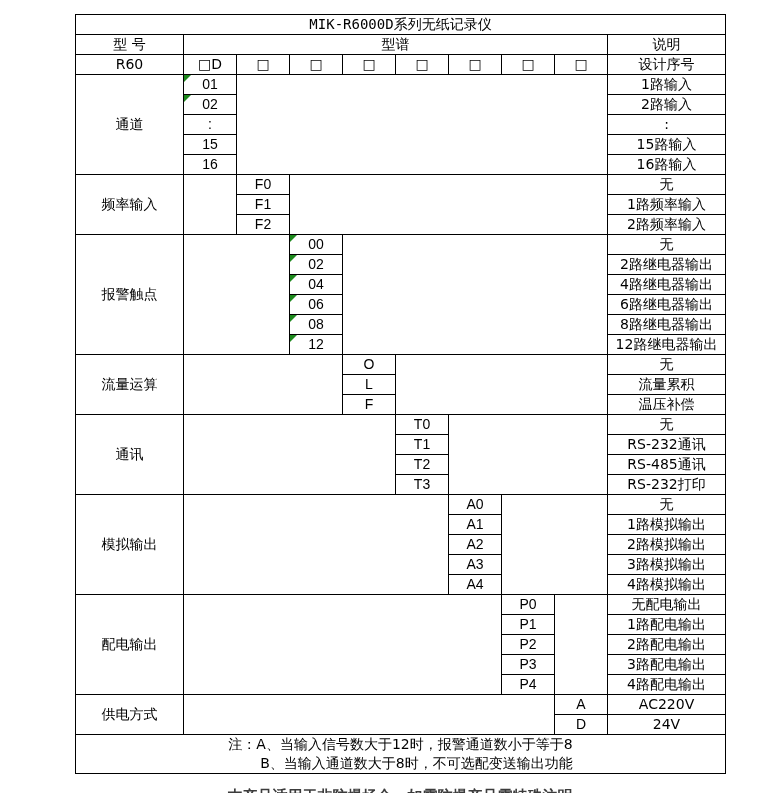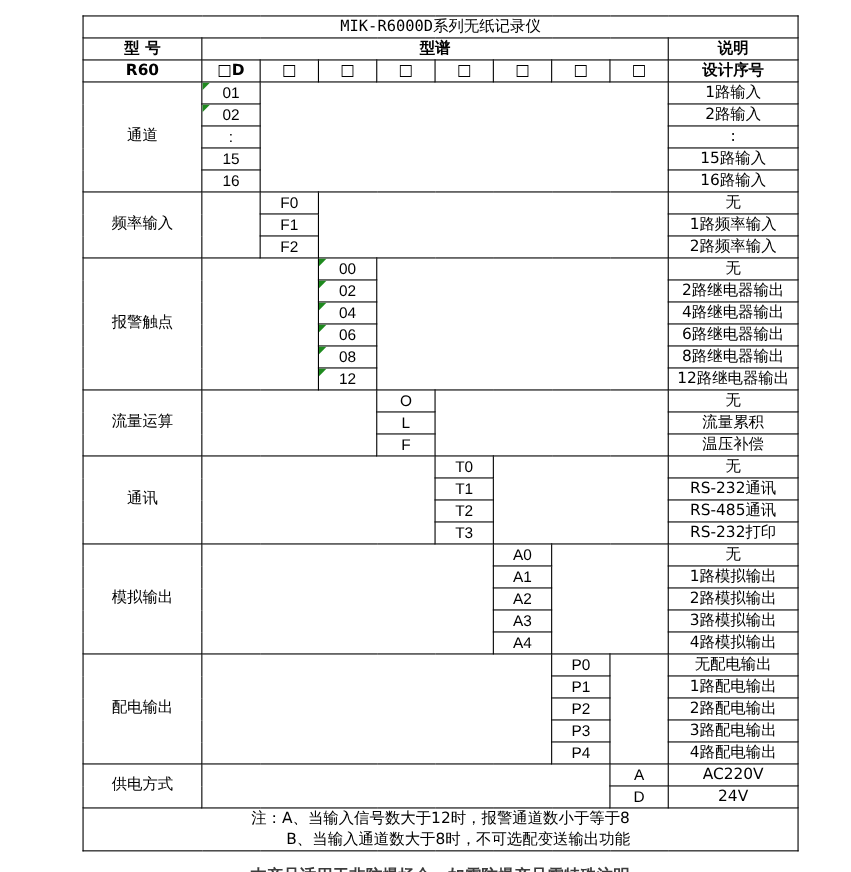--- a/index.html
+++ b/index.html
@@ -26,26 +26,26 @@
     font-size: 14px;
     overflow: hidden;
     white-space: nowrap;
   }
   td.title-cell {
     height: 34px;
     line-height: 34px;
     font-size: 20px;
     font-family: "DejaVu Sans Mono", "DejaVu Sans", monospace;
   }
-  td.hd { font-weight: bold; font-size: 14px; height: 20px; line-height: 20px; }
+  td.hd { font-weight: normal; font-size: 14px; height: 20px; line-height: 20px; }
   td.code {
     font-family: Liberation Sans, sans-serif;
     position: relative;
   }
-  td.lbl { font-size: 14px; font-family: Liberation Mono, monospace; }
+  td.lbl { font-size: 14px; }
   td.desc { font-size: 13px; }
   span.tri {
     position: absolute;
     top: 0; left: 0;
     width: 0; height: 0;
     border-top: 7px solid #1e8a1e;
     border-right: 7px solid transparent;
   }
   td.note-cell {
     height: 37px;

